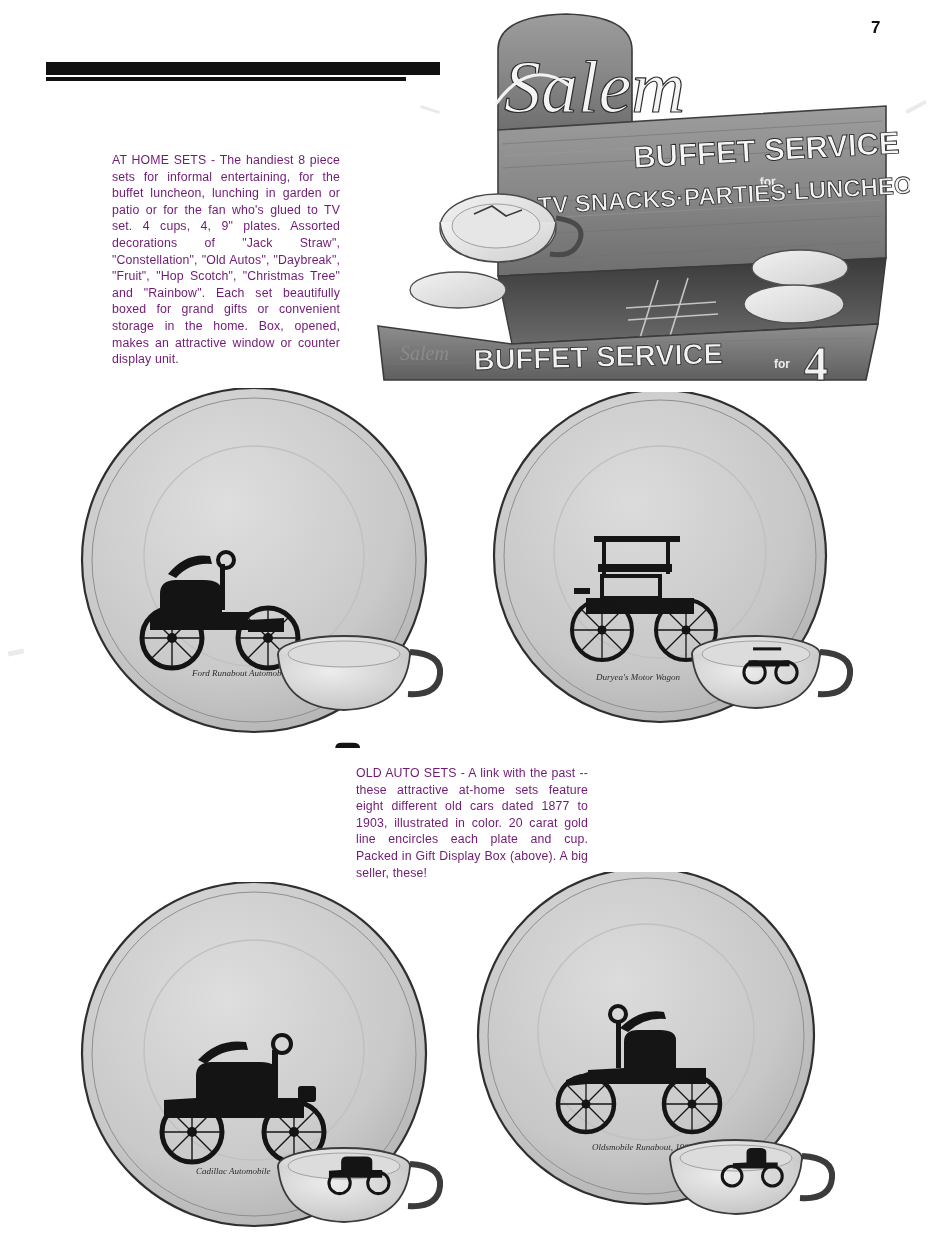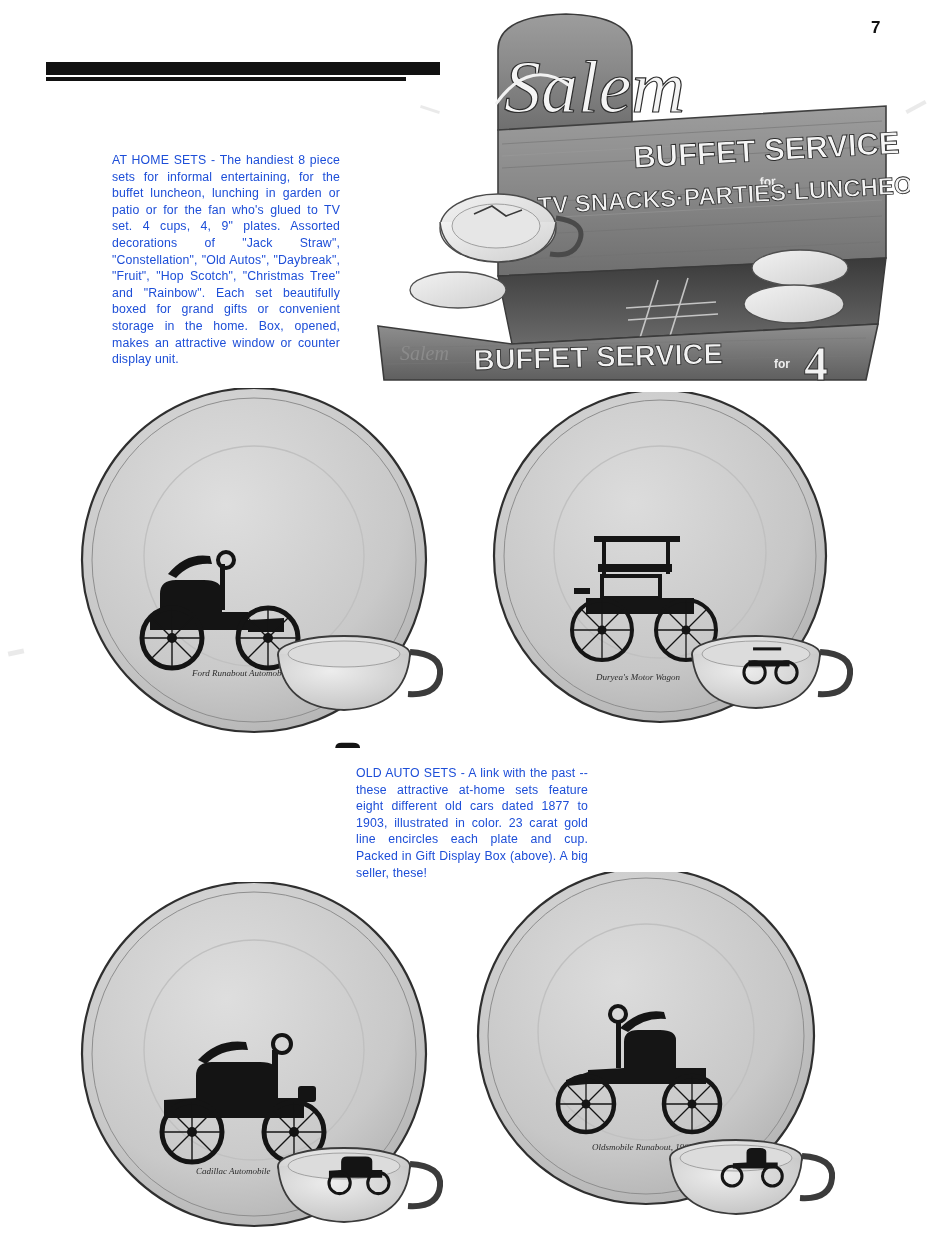--- a/index.html
+++ b/index.html
@@ -47,21 +47,21 @@
     width: 360px; height: 4px;
     background: #111;
   }
 
   
   .textblock {
     position: absolute;
     font-family: "Liberation Sans", sans-serif;
     font-size: 12.3px;
     line-height: 16.6px;
-    color: #1d4ed8;
+    color: #701a75;
     text-align: justify;
     letter-spacing: 0.15px;
   }
   #at-home-text {
     left: 112px;
     top: 152px;
     width: 228px;
   }
   #old-auto-text {
     left: 356px;
@@ -304,21 +304,21 @@
       <g fill="#151515" transform="translate(222,190) scale(0.38)">
         <rect x="96" y="206" width="108" height="16"></rect>
         <path d="M108 180 L182 180 L182 172 L108 172 Z"></path>
         <circle cx="112" cy="238" r="28" fill="none" stroke="#151515" stroke-width="8"></circle>
         <circle cx="196" cy="238" r="28" fill="none" stroke="#151515" stroke-width="8"></circle>
       </g>
     </g>
   </svg>
 </div>
 
-<div class="textblock" id="old-auto-text">OLD AUTO SETS - A link with the past -- these attractive at-home sets feature eight different old cars dated 1877 to 1903, illustrated in color. 23 carat gold line encircles each plate and cup. Packed in Gift Display Box (above). A big seller, these!</div>
+<div class="textblock" id="old-auto-text">OLD AUTO SETS - A link with the past -- these attractive at-home sets feature eight different old cars dated 1877 to 1903, illustrated in color. 20 carat gold line encircles each plate and cup. Packed in Gift Display Box (above). A big seller, these!</div>
 
 <div class="setcell" id="set-3">
   <svg class="ware-svg" width="400" height="370" viewBox="0 0 400 370" xmlns="http://www.w3.org/2000/svg">
     <defs>
       <radialGradient id="plateG3" cx="42%" cy="34%" r="72%">
         <stop offset="0%" stop-color="#dedede"></stop>
         <stop offset="70%" stop-color="#c9c9c9"></stop>
         <stop offset="100%" stop-color="#b1b1b1"></stop>
       </radialGradient>
       <radialGradient id="cupG3" cx="40%" cy="30%" r="75%">

